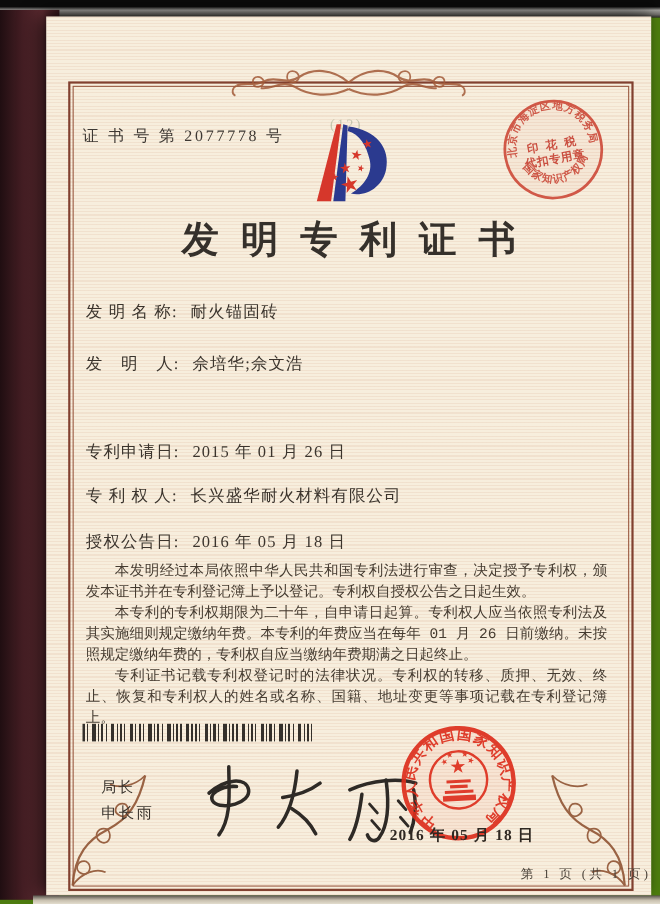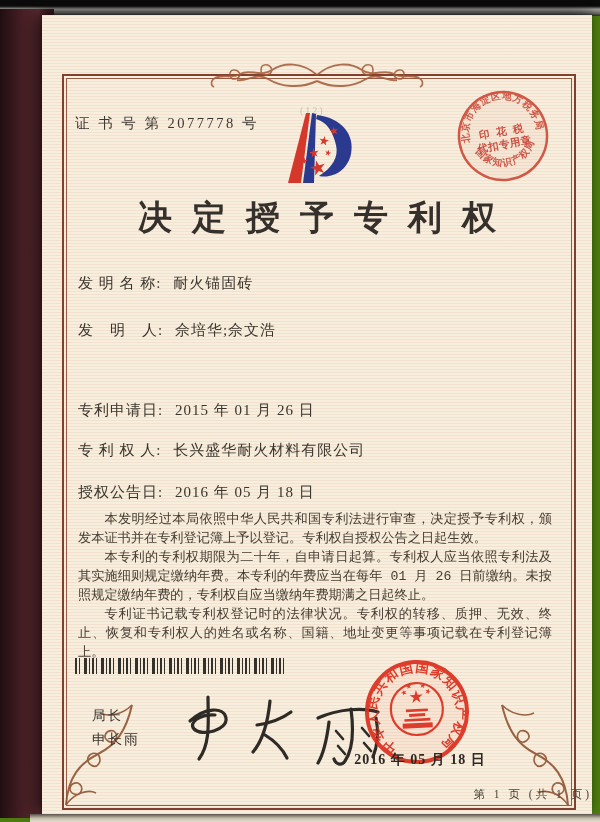--- a/index.html
+++ b/index.html
@@ -10,21 +10,21 @@
   .book-spine{position:absolute;left:0;top:9px;bottom:4px;width:54px;
         background:linear-gradient(90deg,#200e11,#471f25 40%,#5d2b31 72%,#38171c 100%);}
   .bottom-strip{position:absolute;left:30px;right:0;bottom:0;height:8px;
         background:linear-gradient(180deg,#57524b,#c8c0af 55%,#e4decf);}
   .paper{position:absolute;left:42px;top:15px;width:550px;height:799px;background-color:#f7eedd;
         background-image:repeating-linear-gradient(180deg,rgba(206,150,120,0.15) 0px,rgba(206,150,120,0.15) 1px,rgba(0,0,0,0) 1px,rgba(0,0,0,0) 3px);
         box-shadow:-9px 0 16px rgba(0,0,0,0.5),0 -4px 8px rgba(0,0,0,0.3);}
   .frame{position:absolute;left:20px;top:59px;width:510px;height:732px;border:2px solid #81402f;}
   .frame-inner{position:absolute;inset:2px;border:1px solid #9a5a42;}
   .cert-no{position:absolute;left:33px;top:99px;font-size:14.5px;letter-spacing:2.5px;color:#3e3833;}
-  .showthrough{position:absolute;left:258px;top:90px;font-size:10px;color:rgba(140,155,125,0.45);
+  .showthrough{position:absolute;left:258px;top:90px;font-size:13px;color:rgba(140,155,125,0.45);
         filter:blur(0.6px);letter-spacing:2px;}
   .title{position:absolute;top:180px;left:0;width:100%;text-align:center;font-size:34px;
         font-weight:bold;letter-spacing:20px;text-indent:20px;color:#35302b;}
   .field{position:absolute;left:36px;font-size:15px;color:#3b342d;white-space:nowrap;}
   .field .lab{display:inline-block;letter-spacing:1px;}
   .field .val{letter-spacing:1px;margin-left:8px;}
   .f0{top:259px}.f1{top:306px}.f2{top:352px}.f3{top:386px}.f4{top:426px}.f5{top:468px}
   .paras{position:absolute;left:36px;top:495px;width:474px;font-size:13.2px;line-height:19px;
         text-align:justify;color:#453b30;}
   .paras p{margin:0;text-indent:2em;font-family:Liberation Mono, monospace;}
@@ -118,21 +118,21 @@
       <g fill="#d6372b">
         <use href="#star5" transform="translate(102,30) scale(0.45) rotate(-12)"></use>
         <use href="#star5" transform="translate(92,40) scale(0.5) rotate(10)"></use>
         <use href="#star5" transform="translate(82,52) scale(0.5) rotate(-8)"></use>
         <use href="#star5" transform="translate(96,52) scale(0.33) rotate(15)"></use>
         <use href="#star5" transform="translate(86,67) scale(0.8) rotate(-15)"></use>
         <use href="#star5" transform="translate(72,60) scale(0.38) rotate(8)"></use>
       </g>
     </svg>
 
-    <div class="title">决定授予专利权</div>
+    <div class="title">发明专利证书</div>
 
     <div class="field f0">
       <span class="lab">发 明 名 称:</span>
       <span class="val">耐火锚固砖</span>
     </div>
     <div class="field f1">
       <span class="lab">发　明　人:</span>
       <span class="val">佘培华;佘文浩</span>
     </div>
     <div class="field f3">

